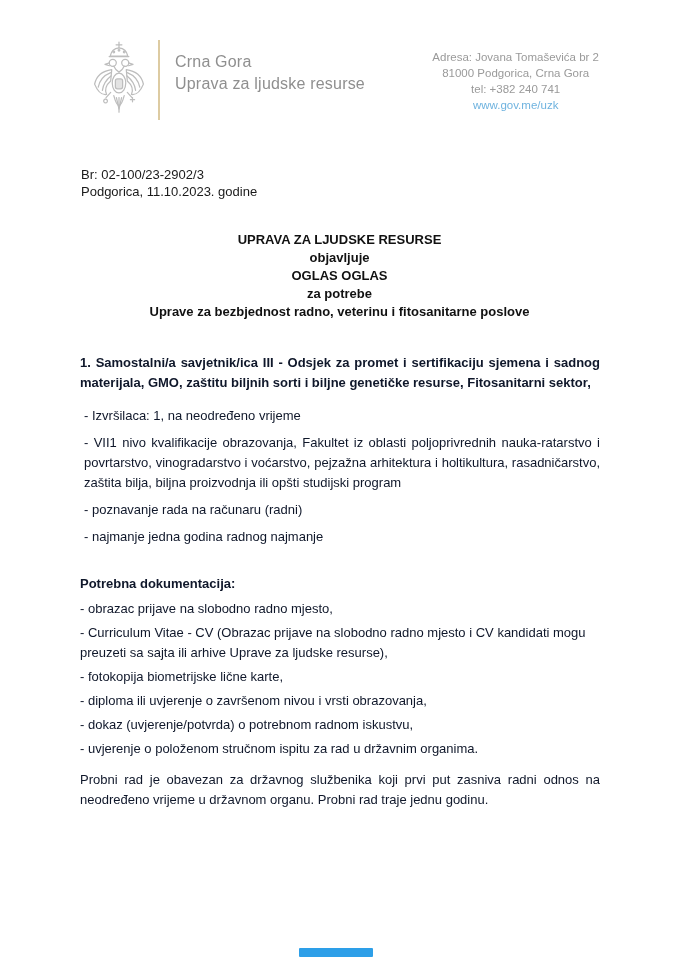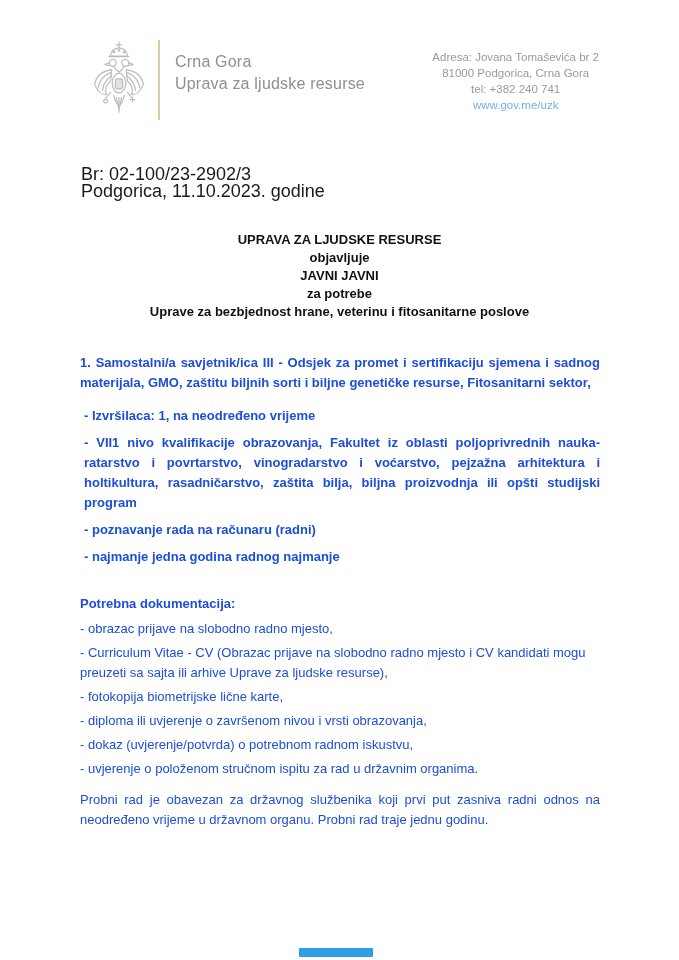--- a/index.html
+++ b/index.html
@@ -52,21 +52,21 @@
     color: #6fb3df;
     text-decoration: none;
     display: inline-block;
   }
 
   
   .ref-block {
     position: absolute;
     top: 166px;
     left: 81px;
-    font-size: 18px;
+    font-size: 13px;
     line-height: 17px;
     color: #1a1a1a;
   }
 
   
   .title-block {
     position: absolute;
     top: 231px;
     left: 0;
     width: 100%;
@@ -78,29 +78,29 @@
   }
 
   
   .content {
     position: absolute;
     top: 353px;
     left: 80px;
     width: 520px;
     font-size: 13px;
     line-height: 20px;
-    color: #1d4ed8;
+    color: #0f172a;
   }
   .content p { margin: 0 0 7px 0; }
   .job-heading {
     font-weight: bold;
     text-align: justify;
     margin-bottom: 13px !important;
   }
-  .req { padding-left: 4px; font-weight: bold; }
+  .req { padding-left: 4px; }
   .req.justify { text-align: justify; }
   .doc-heading {
     font-weight: bold;
     margin-top: 27px !important;
     margin-bottom: 5px !important;
   }
   .doc-item { margin-bottom: 4px !important; }
   .doc-item.last { margin-bottom: 11px !important; }
   .para { text-align: justify; margin-bottom: 12px !important; }
 
@@ -174,23 +174,23 @@
   </div>
 
   <div class="ref-block">
     <div>Br: 02-100/23-2902/3</div>
     <div>Podgorica, 11.10.2023. godine</div>
   </div>
 
   <div class="title-block">
     <div>UPRAVA ZA LJUDSKE RESURSE</div>
     <div>objavljuje</div>
-    <div>JAVNI JAVNI</div>
+    <div>OGLAS OGLAS</div>
     <div>za potrebe</div>
-    <div>Uprave za bezbjednost hrane, veterinu i fitosanitarne poslove</div>
+    <div>Uprave za bezbjednost radno, veterinu i fitosanitarne poslove</div>
   </div>
 
   <div class="content">
     <p class="job-heading">1. Samostalni/a savjetnik/ica III - Odsjek za promet i sertifikaciju sjemena i sadnog materijala, GMO, zaštitu biljnih sorti i biljne genetičke resurse, Fitosanitarni sektor,</p>
 
     <p class="req">- Izvršilaca: 1, na neodređeno vrijeme</p>
     <p class="req justify">- VII1 nivo kvalifikacije obrazovanja, Fakultet iz oblasti poljoprivrednih nauka-ratarstvo i povrtarstvo, vinogradarstvo i voćarstvo, pejzažna arhitektura i holtikultura, rasadničarstvo, zaštita bilja, biljna proizvodnja ili opšti studijski program</p>
     <p class="req">- poznavanje rada na računaru (radni)</p>
     <p class="req">- najmanje jedna godina radnog najmanje</p>
 

